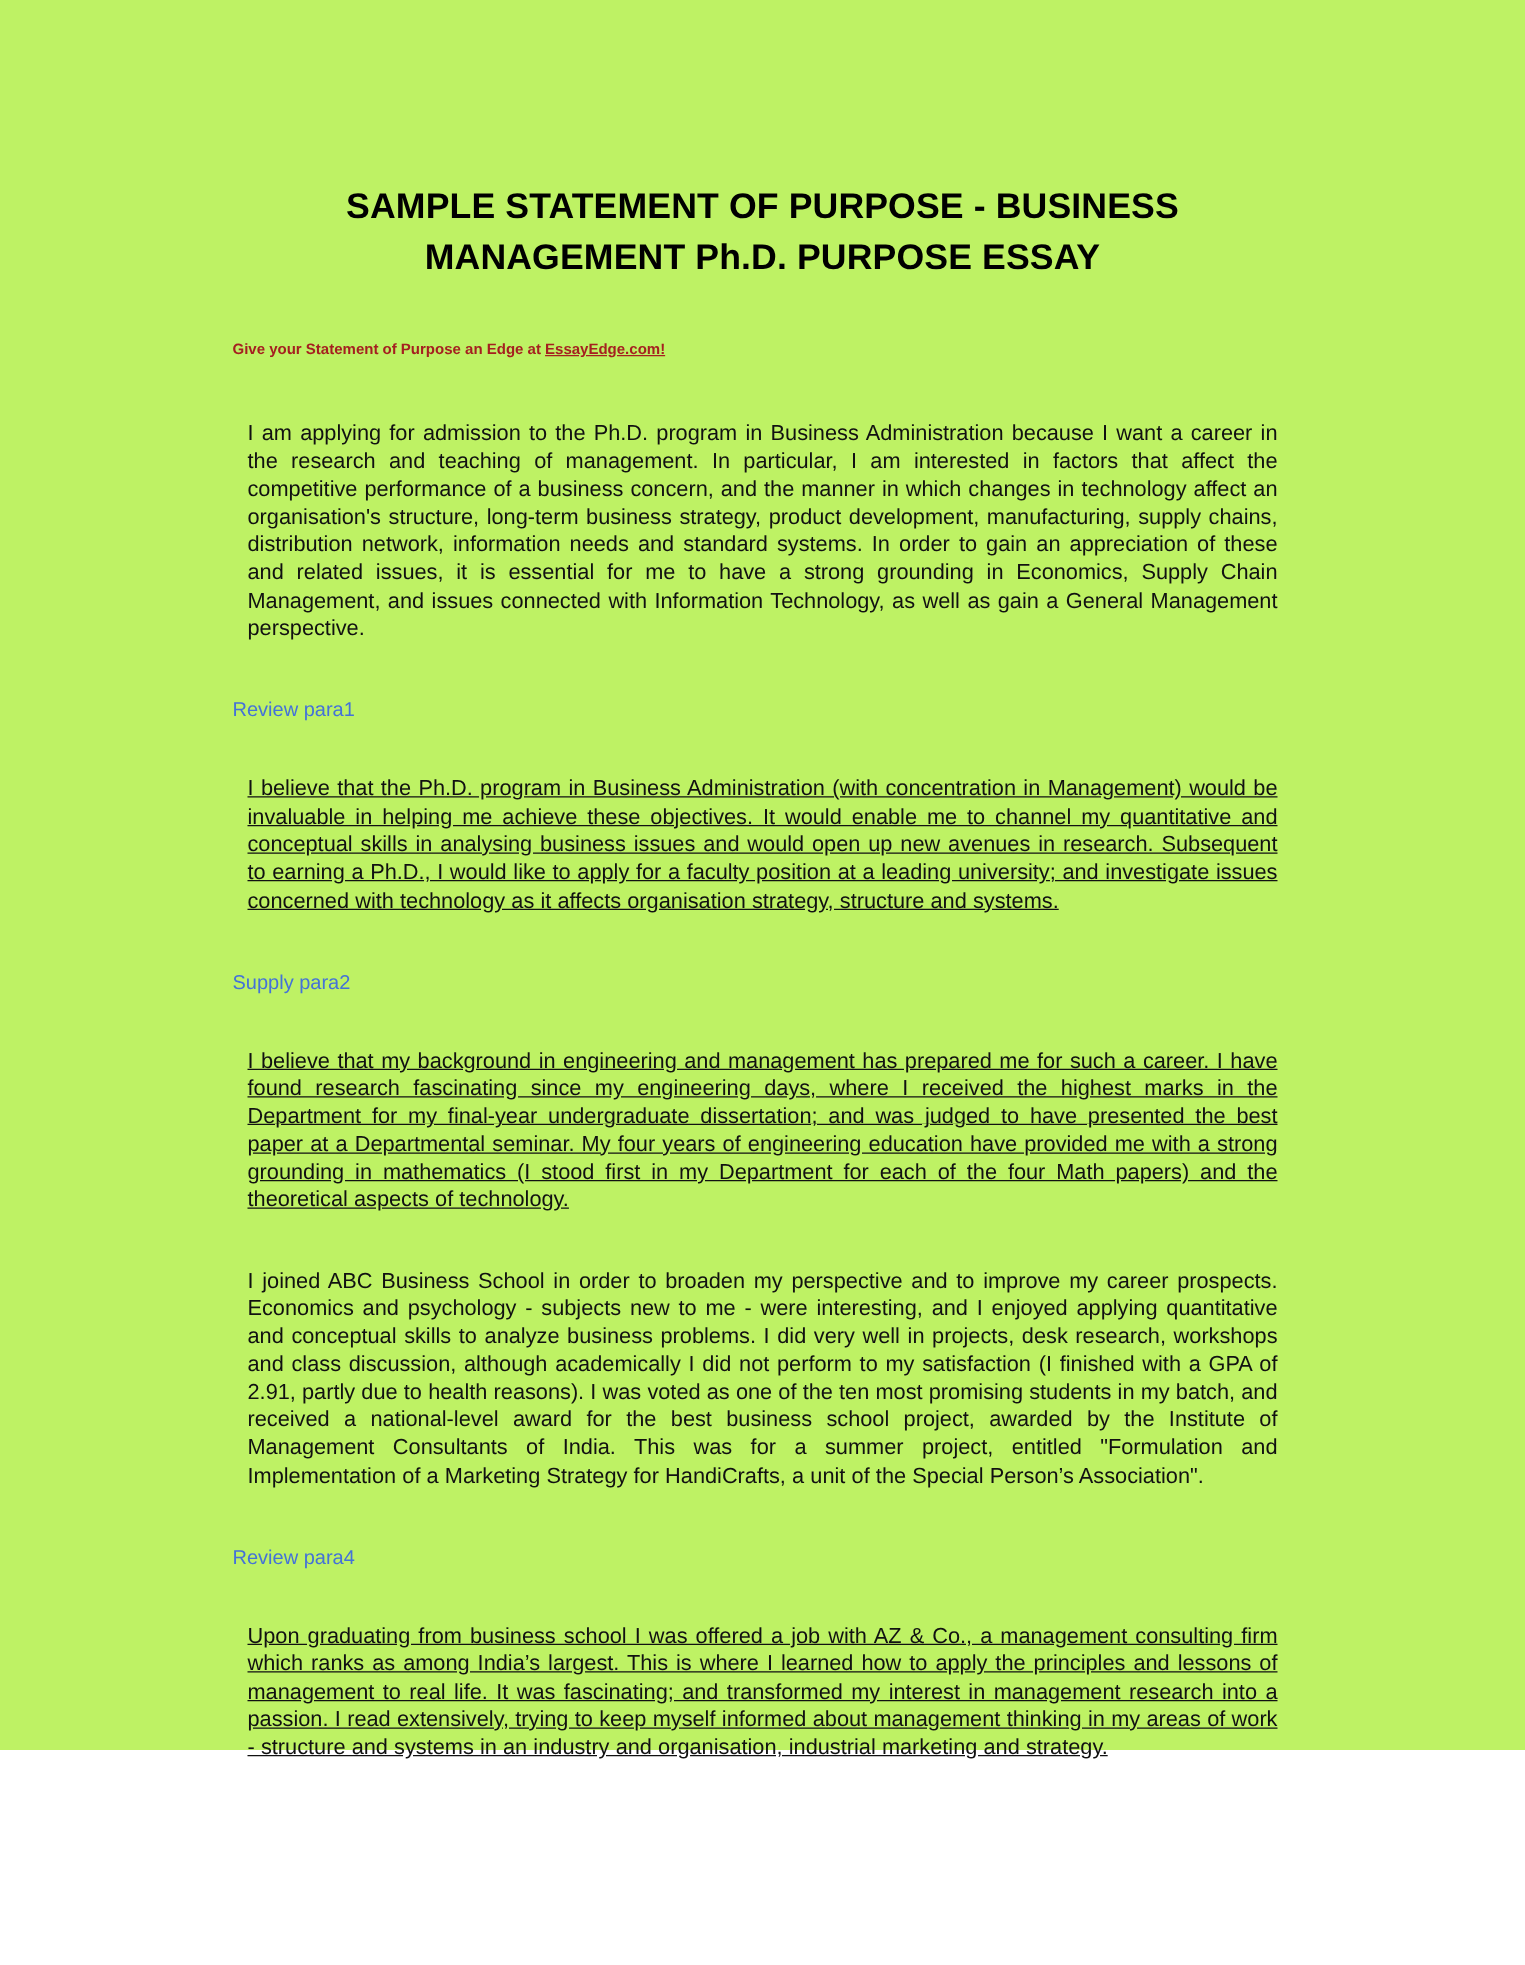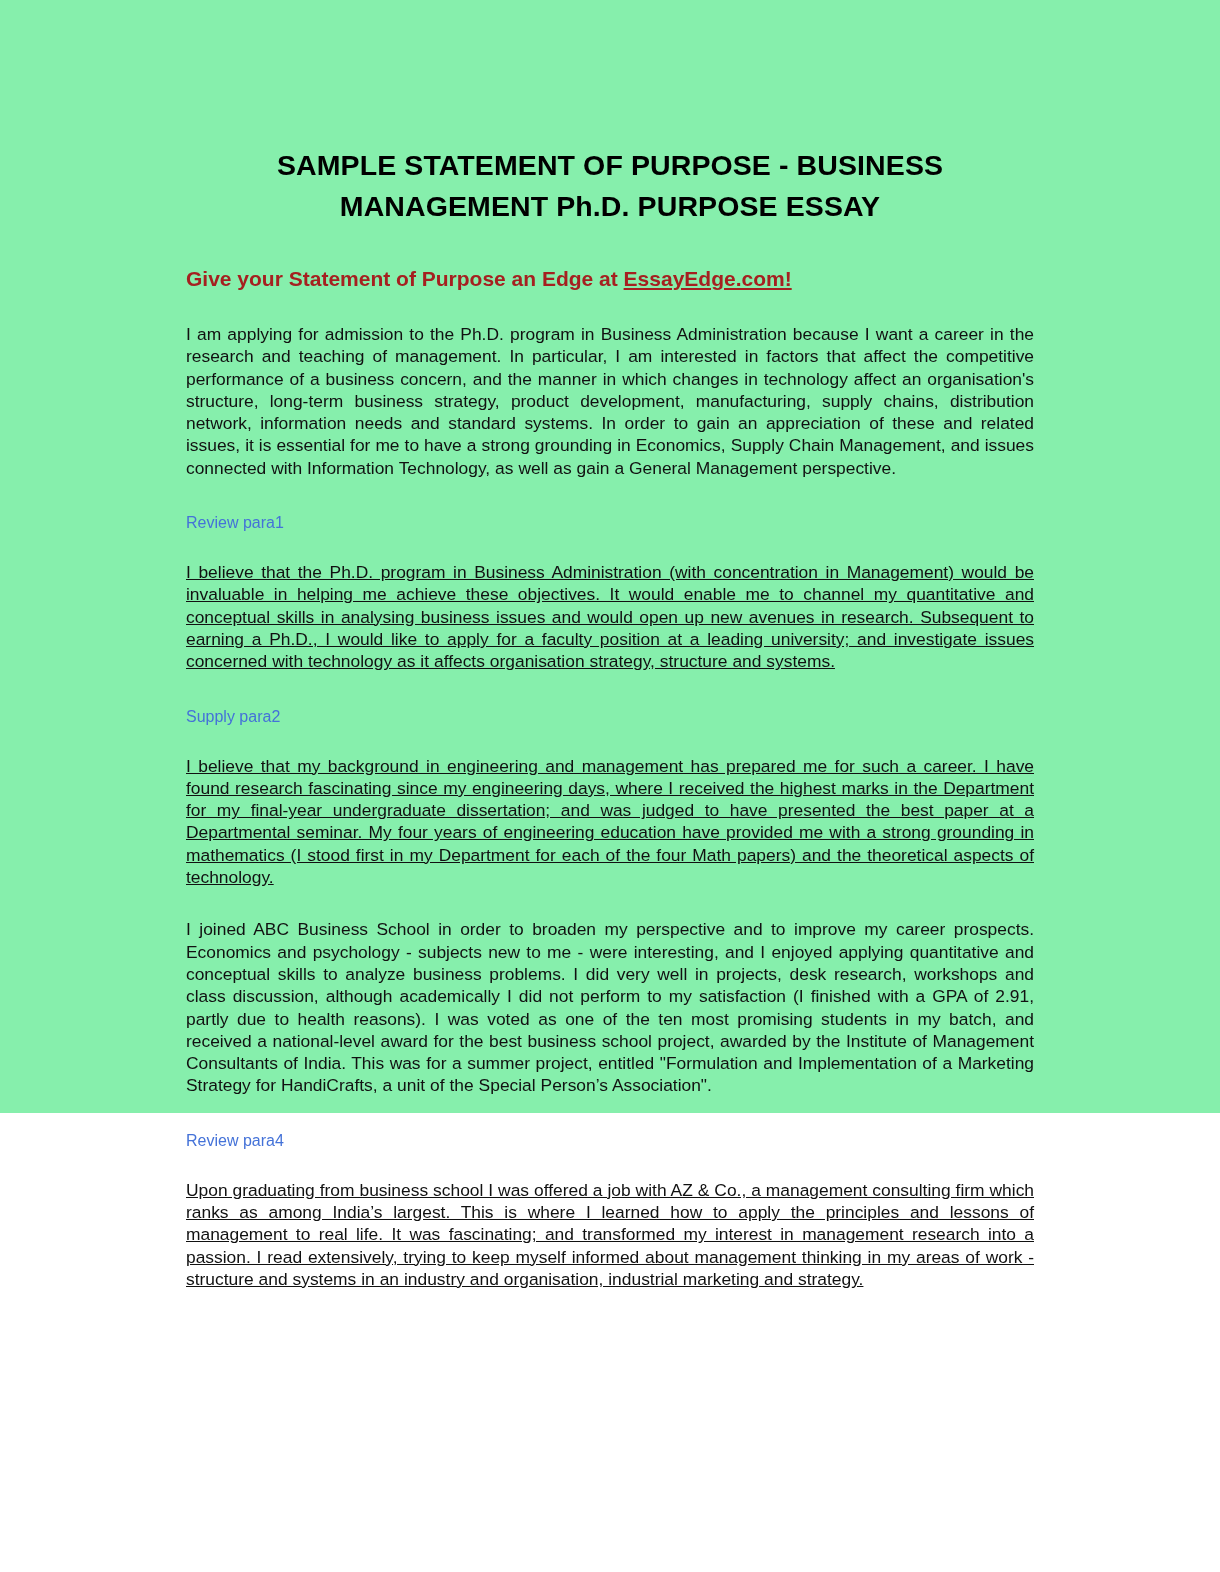--- a/index.html
+++ b/index.html
@@ -11,22 +11,22 @@
   body {
     width: 1220px;
     height: 1572px;
     font-family: "Liberation Sans", sans-serif;
     color: #000000;
     overflow: hidden;
   }
   .page {
     position: relative;
     width: 1220px;
-    height: 1113px;
-    background: #86efac;
+    height: 1400px;
+    background: #bef264;
     box-sizing: border-box;
   }
   .content {
     position: absolute;
     left: 186px;
     top: 0;
     width: 848px;
   }
   .doc-title {
     margin: 0;
@@ -34,32 +34,32 @@
     font-size: 28.5px;
     line-height: 41px;
     font-weight: bold;
     text-align: center;
     letter-spacing: 0.1px;
     color: #000000;
   }
   .tagline {
     margin: 0;
     padding-top: 41px;
-    font-size: 21px;
+    font-size: 12px;
     line-height: 22px;
     font-weight: bold;
     color: #A52020;
     text-align: left;
   }
   .tagline .link {
     text-decoration: underline;
     color: #A52020;
   }
   .body-para {
-    margin: 0;
+    margin: 12px;
     padding-top: 30px;
     font-size: 17.4px;
     line-height: 22.3px;
     text-align: justify;
     text-justify: inter-word;
     color: #111111;
     word-spacing: 0.1px;
   }
   .body-para.first {
     padding-top: 33px;

